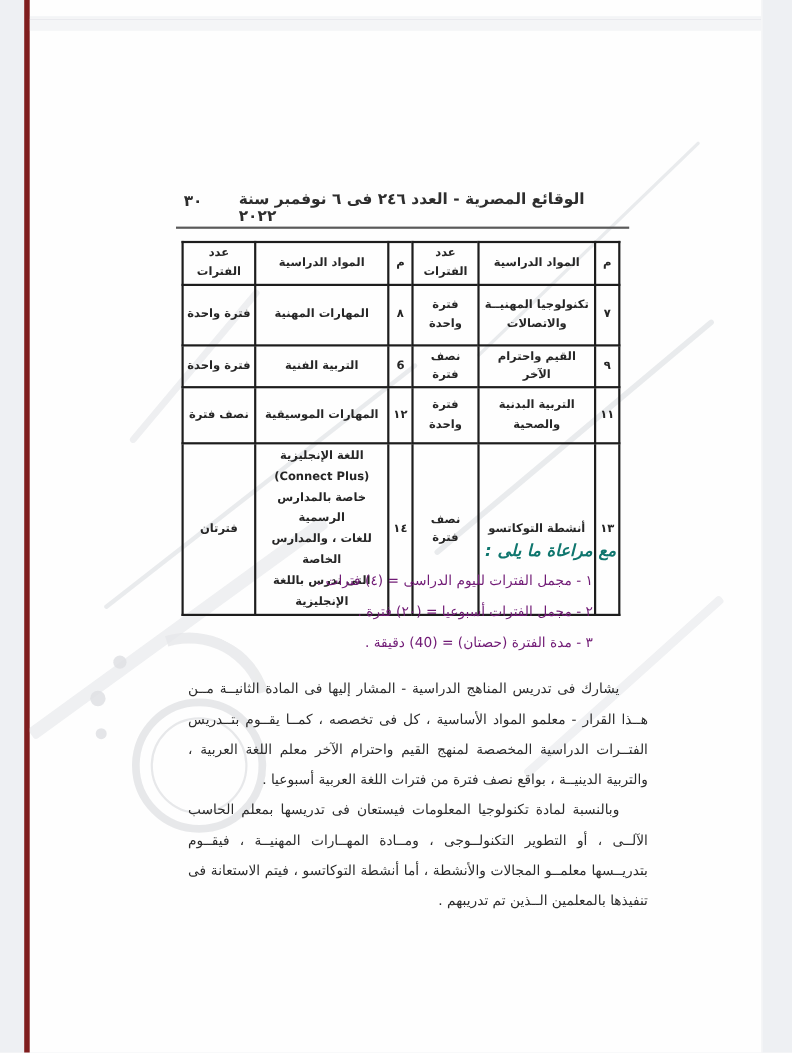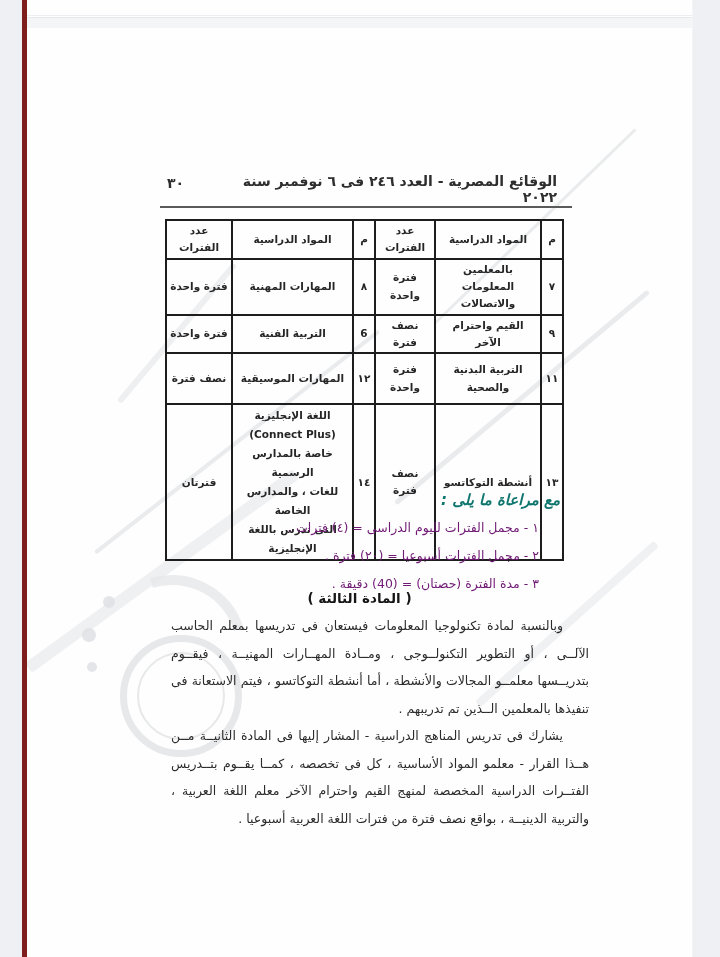--- a/index.html
+++ b/index.html
@@ -37,21 +37,21 @@
     border:10px solid transparent; border-top-color:#e7e8ea; transform:rotate(28deg); opacity:.8;
   }
   .dot { border-radius:50%; background:#dfe1e4; opacity:.85; }
 
   
   .page-num {
     position:absolute; left:140px; top:175px; font-size:14px; font-weight:bold; color:#2d2d2d;
     z-index:2;
   }
   .hdr-title {
-    position:absolute; left:190px; top:173px; width:340px; text-align:right;
+    position:absolute; left:190px; top:173px; width:340px; text-align:left;
     font-size:14px; font-weight:bold; color:#2e2e2e; letter-spacing:0; z-index:2;
   }
   .hdr-rule { position:absolute; left:133px; top:206px; width:412px; height:2px; background:#5a5a5a; z-index:2; }
 
   
   table.sched {
     position:absolute; left:138px; top:219px; width:397px; height:267px;
     border-collapse:collapse; table-layout:fixed; direction:rtl; z-index:2;
     background:transparent;
   }
@@ -125,21 +125,21 @@
         <tr style="height:28px">
       <th>م</th>
       <th>المواد الدراسية</th>
       <th>عدد الفترات</th>
       <th>م</th>
       <th>المواد الدراسية</th>
       <th>عدد الفترات</th>
     </tr>
     <tr style="height:55px">
       <td>٧</td>
-      <td>بالمعلمين المعلومات والاتصالات</td>
+      <td>تكنولوجيا المهنيــة والاتصالات</td>
       <td>فترة واحدة</td>
       <td>٨</td>
       <td>المهارات المهنية</td>
       <td>فترة واحدة</td>
     </tr>
     <tr style="height:32px">
       <td>٩</td>
       <td>القيم واحترام الآخر</td>
       <td>نصف فترة</td>
       <td>6</td>
@@ -171,19 +171,18 @@
       <td>فترتان</td>
     </tr>
   </tbody>
     </table>
 
   <div class="notes-heading">مع مراعاة ما يلى :</div>
   <div class="note-item note-1">١ - مجمل الفترات لليوم الدراسى = (٤) فترات .</div>
   <div class="note-item note-2">٢ - مجمل الفترات أسبوعيا = (٢٠) فترة .</div>
   <div class="note-item note-3">٣ - مدة الفترة (حصتان) = (40) دقيقة .</div>
 
-  <div class="article-heading">( المادة الثالثة )</div>
   <div class="article-body">
+    <p>يشارك فى تدريس المناهج الدراسية - المشار إليها فى المادة الثانيــة مــن هــذا القرار - معلمو المواد الأساسية ، كل فى تخصصه ، كمــا يقــوم بتــدريس الفتــرات الدراسية المخصصة لمنهج القيم واحترام الآخر معلم اللغة العربية ، والتربية الدينيــة ، بواقع نصف فترة من فترات اللغة العربية أسبوعيا .</p>
     <p>وبالنسبة لمادة تكنولوجيا المعلومات فيستعان فى تدريسها بمعلم الحاسب الآلــى ، أو التطوير التكنولــوجى ، ومــادة المهــارات المهنيــة ، فيقــوم بتدريــسها معلمــو المجالات والأنشطة ، أما أنشطة التوكاتسو ، فيتم الاستعانة فى تنفيذها بالمعلمين الــذين تم تدريبهم .</p>
-    <p>يشارك فى تدريس المناهج الدراسية - المشار إليها فى المادة الثانيــة مــن هــذا القرار - معلمو المواد الأساسية ، كل فى تخصصه ، كمــا يقــوم بتــدريس الفتــرات الدراسية المخصصة لمنهج القيم واحترام الآخر معلم اللغة العربية ، والتربية الدينيــة ، بواقع نصف فترة من فترات اللغة العربية أسبوعيا .</p>
   </div>
 
 </div>
 
 </body></html>

